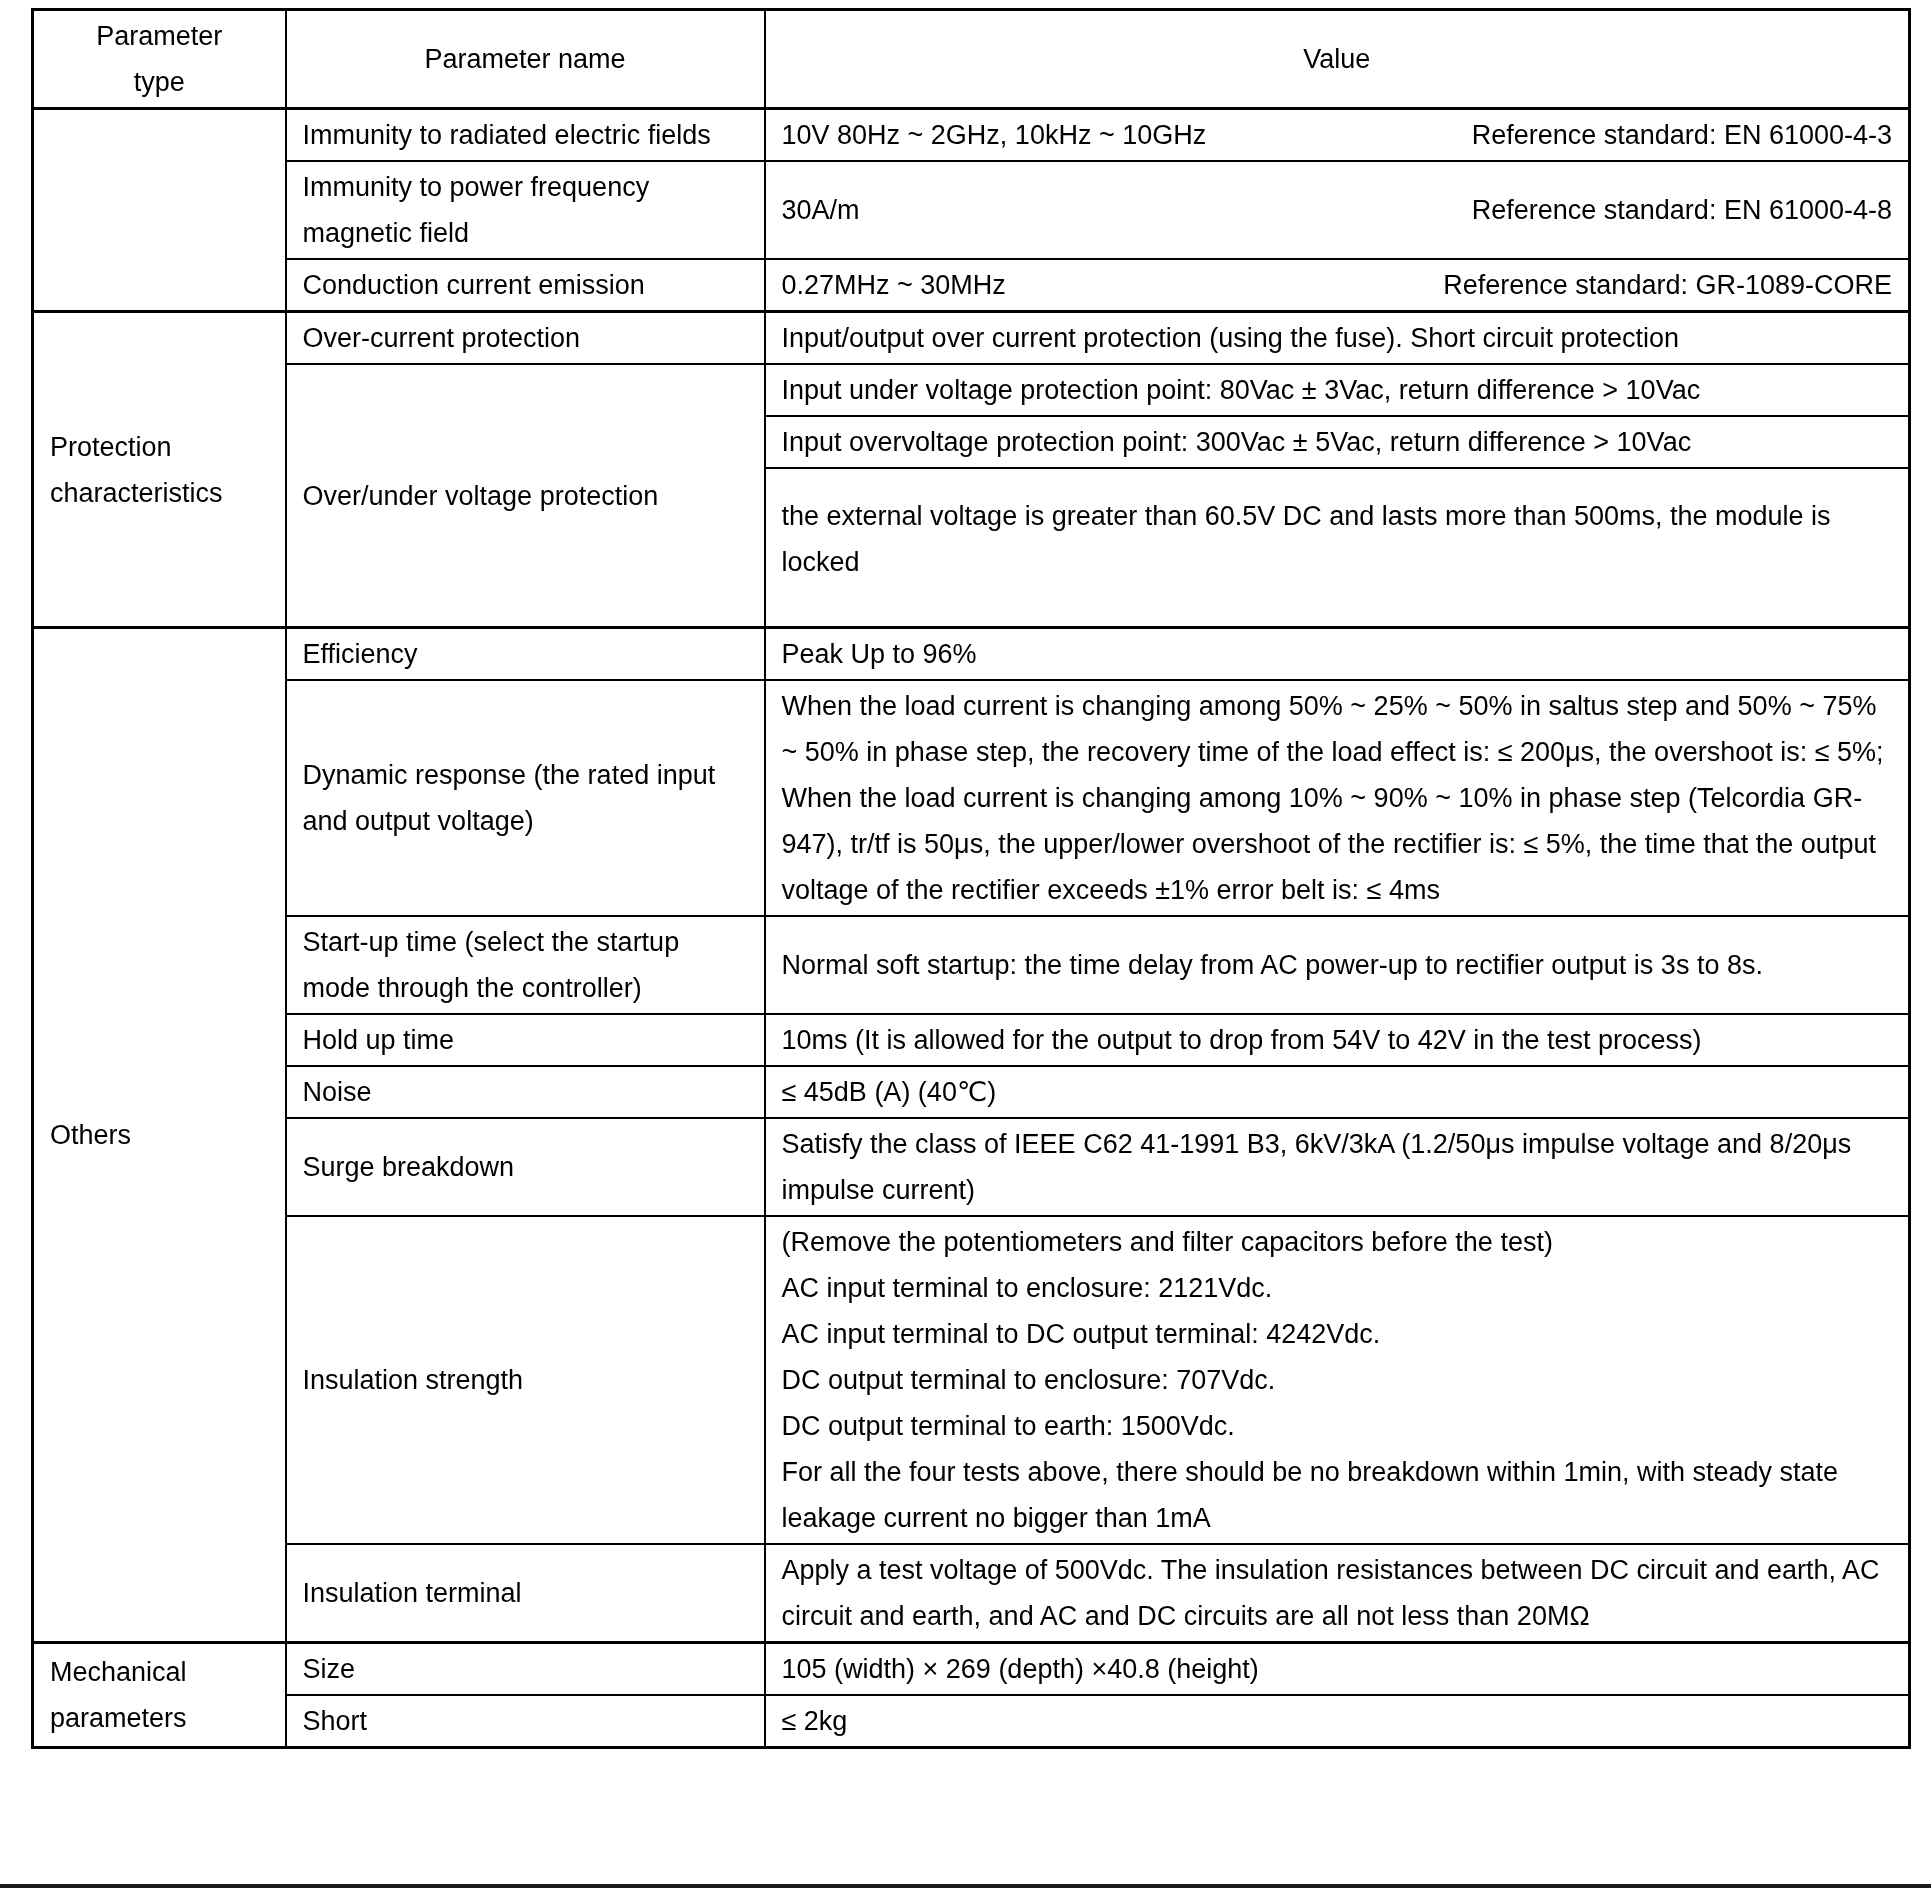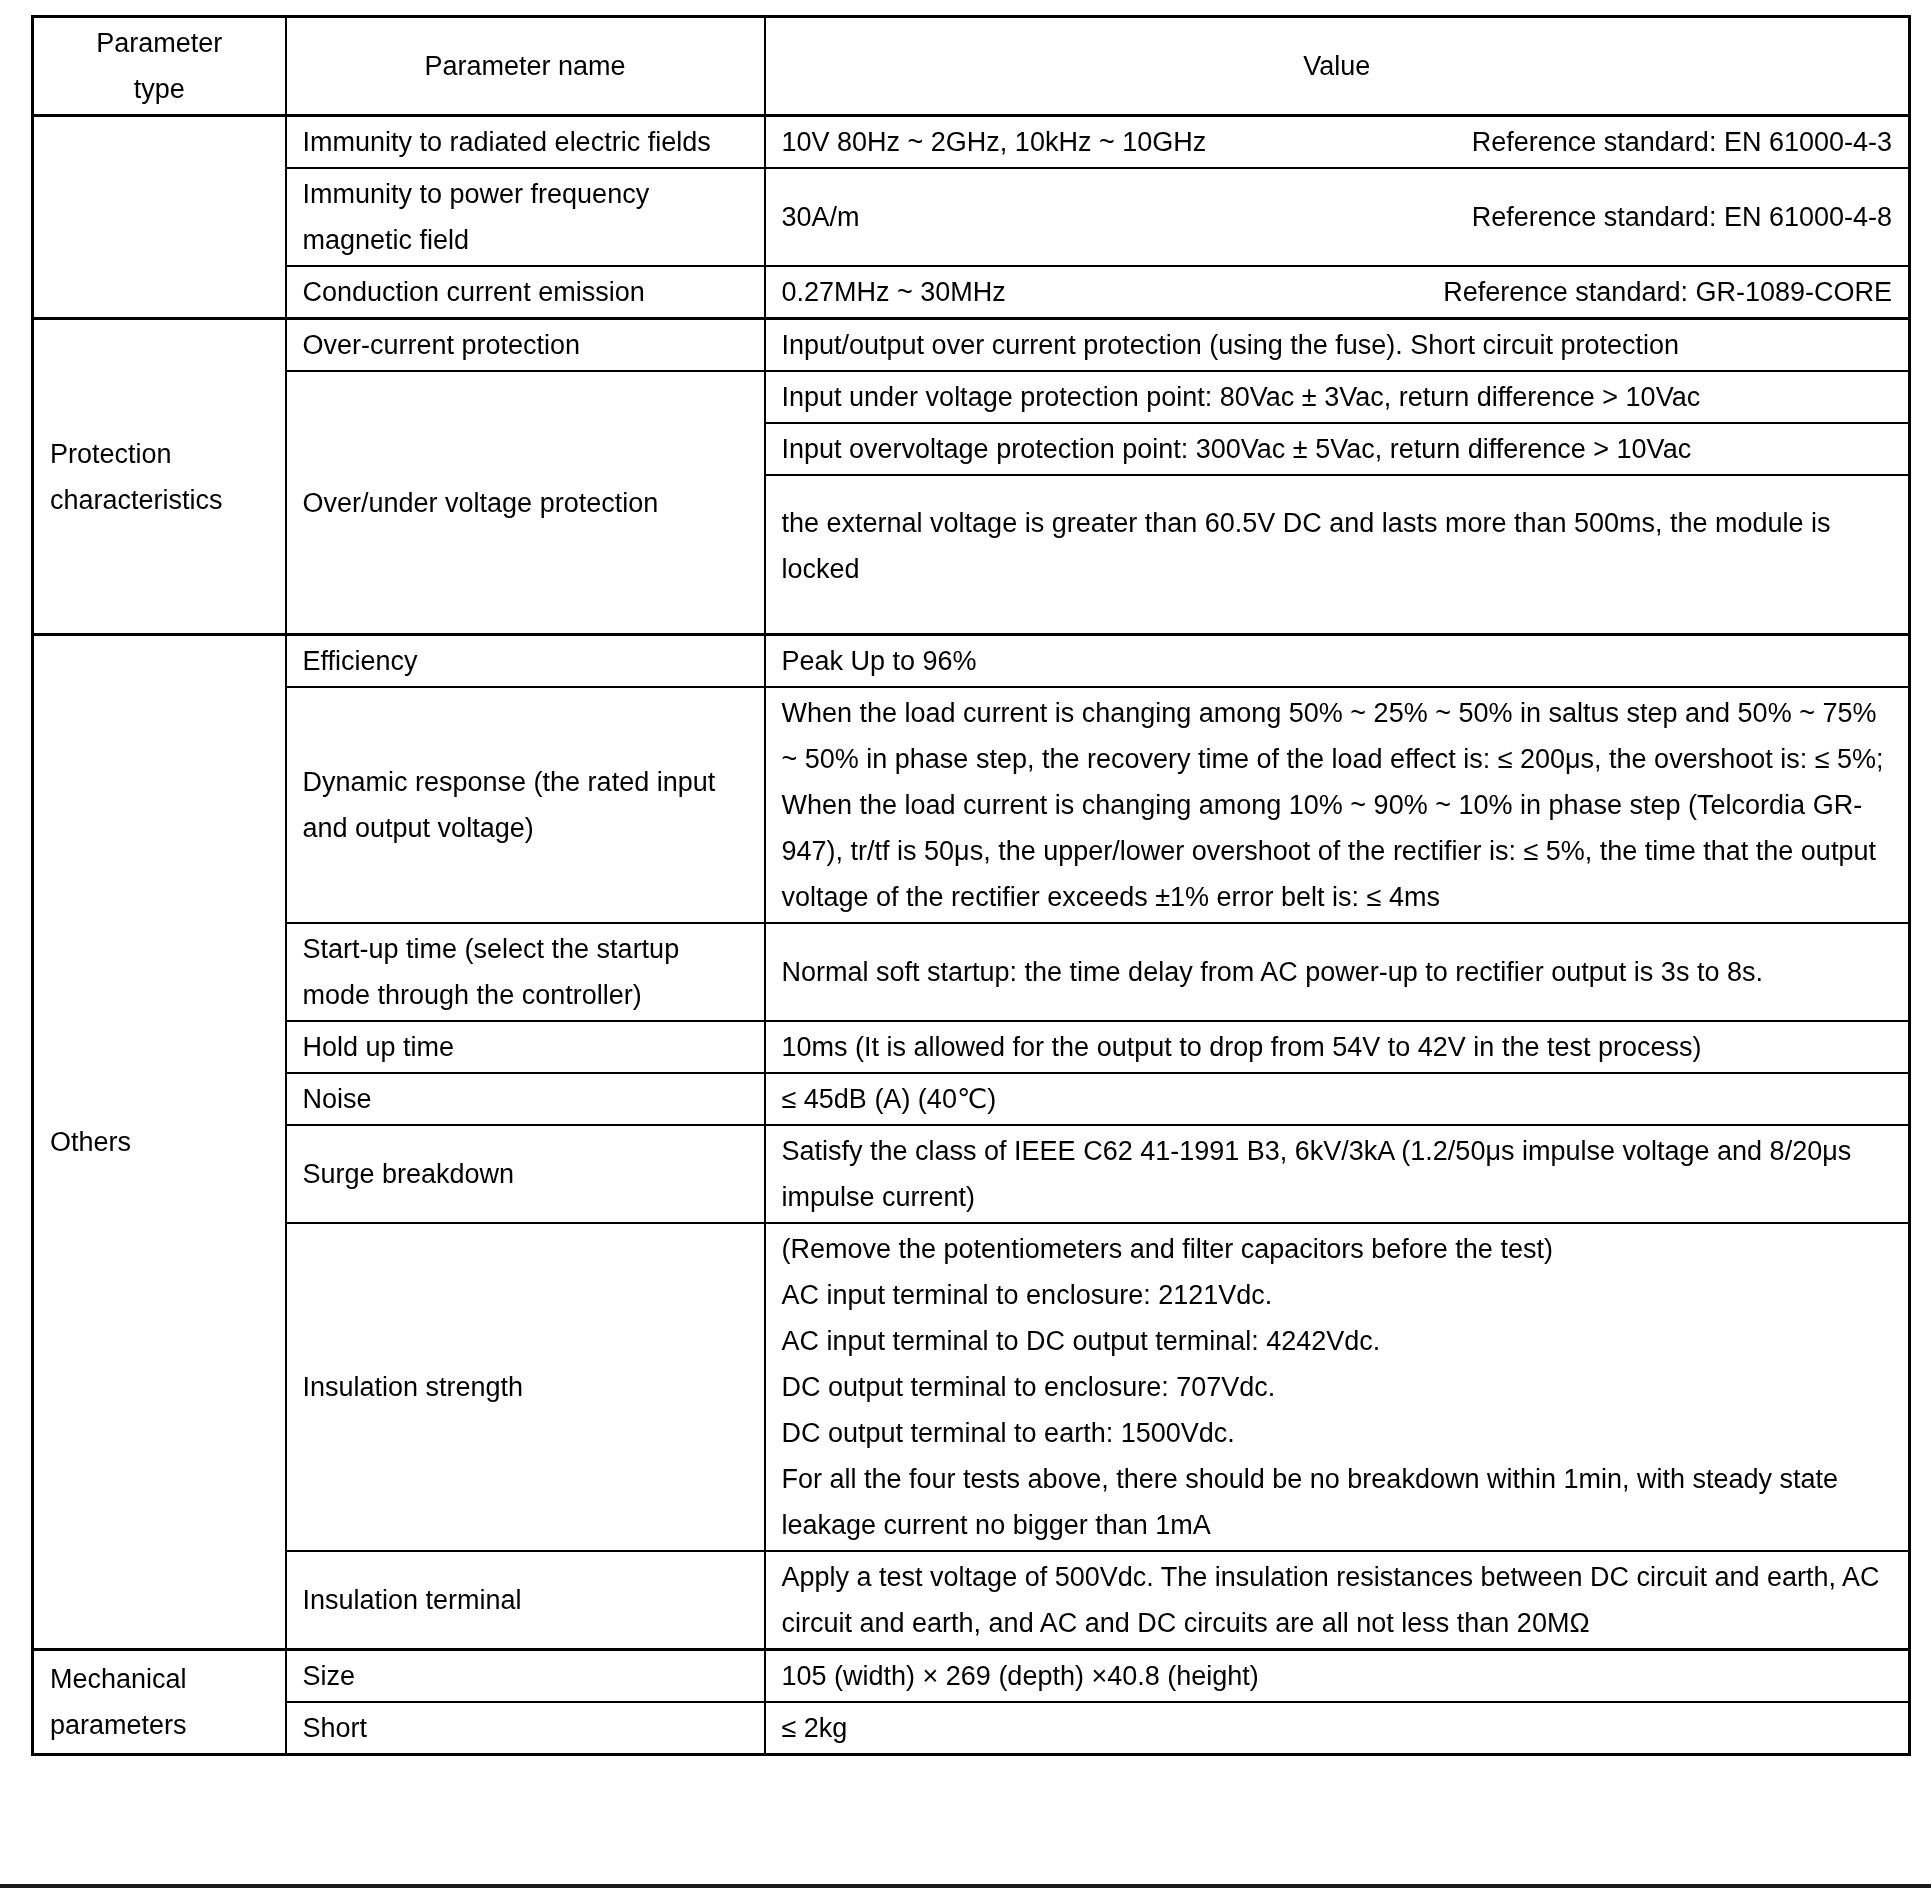--- a/index.html
+++ b/index.html
@@ -12,21 +12,21 @@
   .page {
     position: relative;
     width: 1931px;
     height: 1898px;
     background: #ffffff;
     overflow: hidden;
   }
   table.spec-table {
     position: absolute;
     left: 31px;
-    top: 15px;
+    top: 8px;
     width: 1877px;
     border-collapse: collapse;
     table-layout: fixed;
     border: 3px solid #000000;
   }
   col.c1 { width: 253px; }
   col.c2 { width: 479px; }
   col.c3 { width: 1145px; }
   th, td {
     border: 2px solid #000000;

